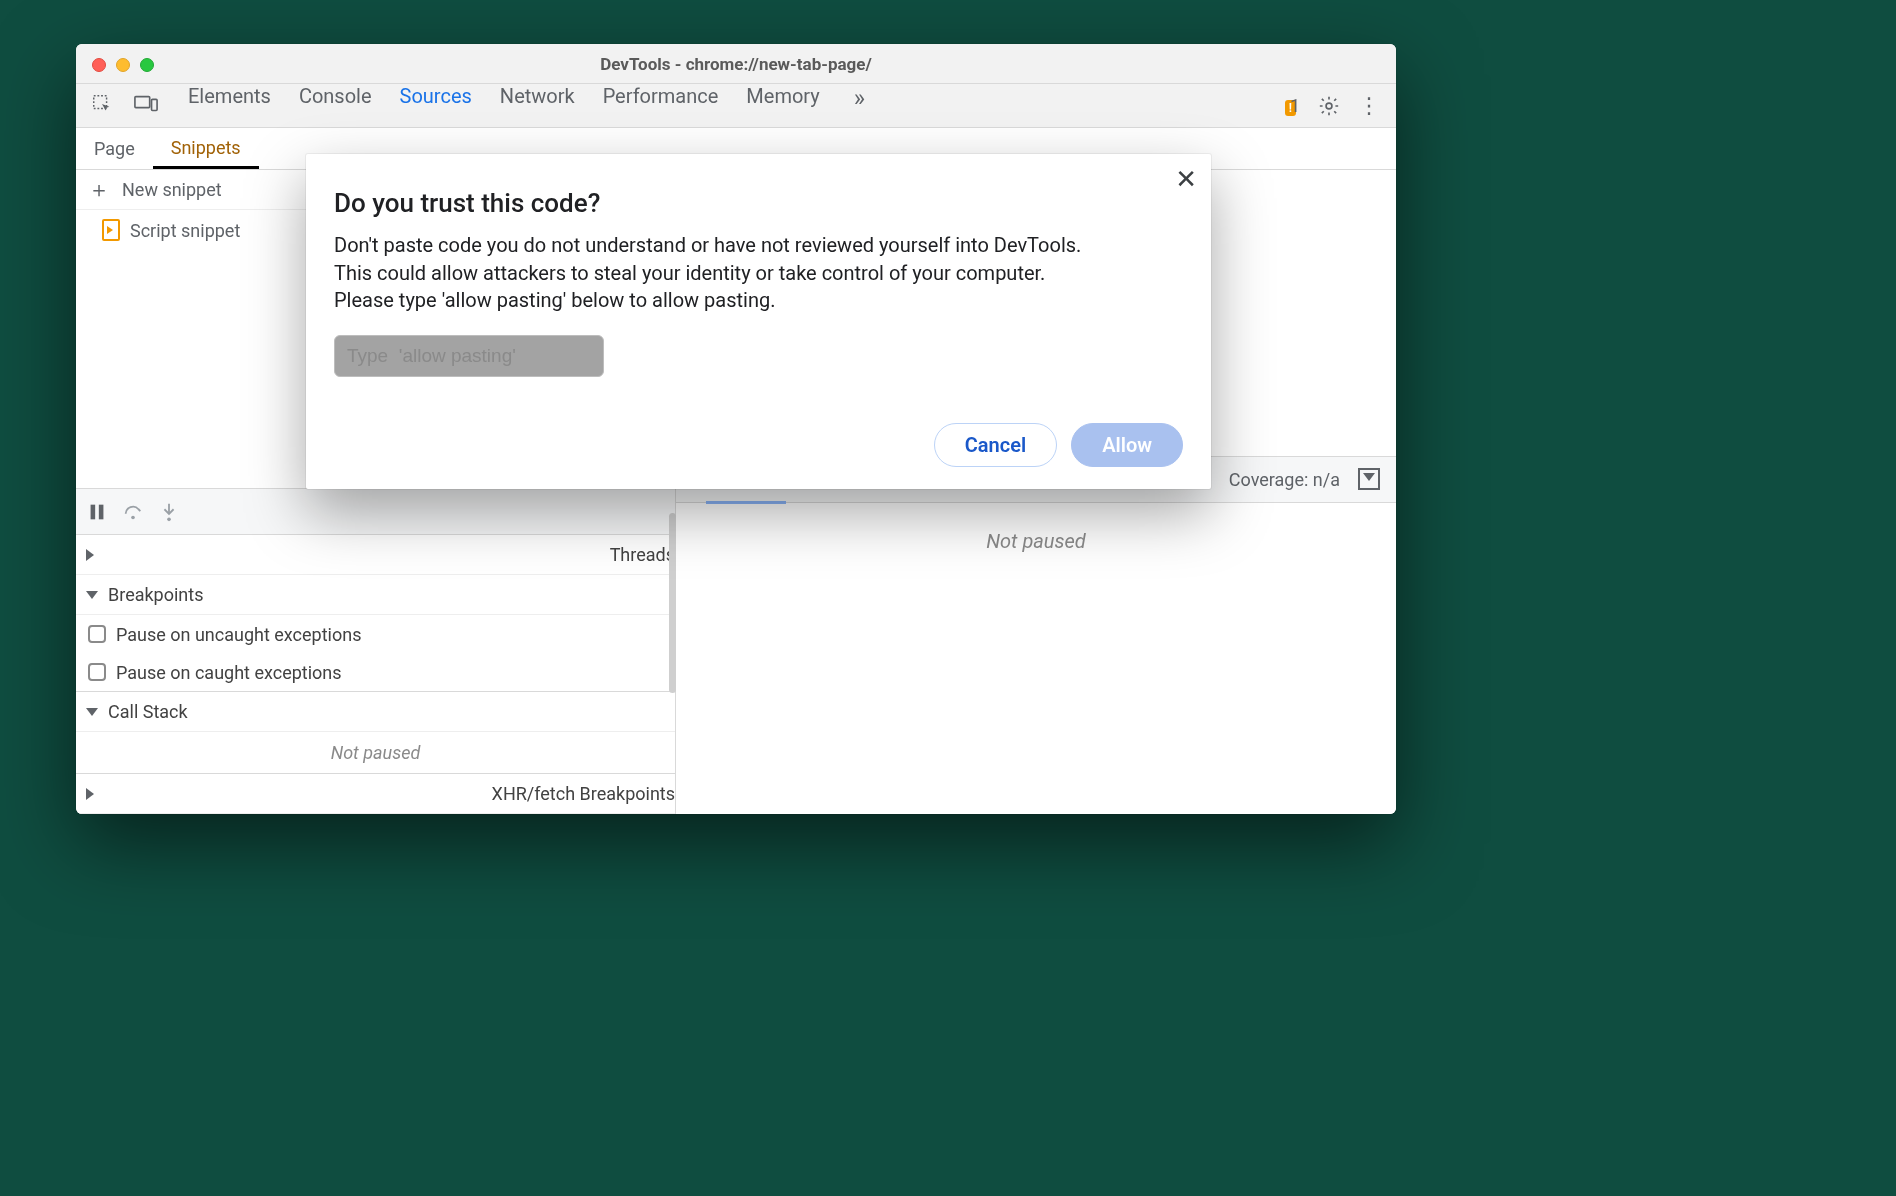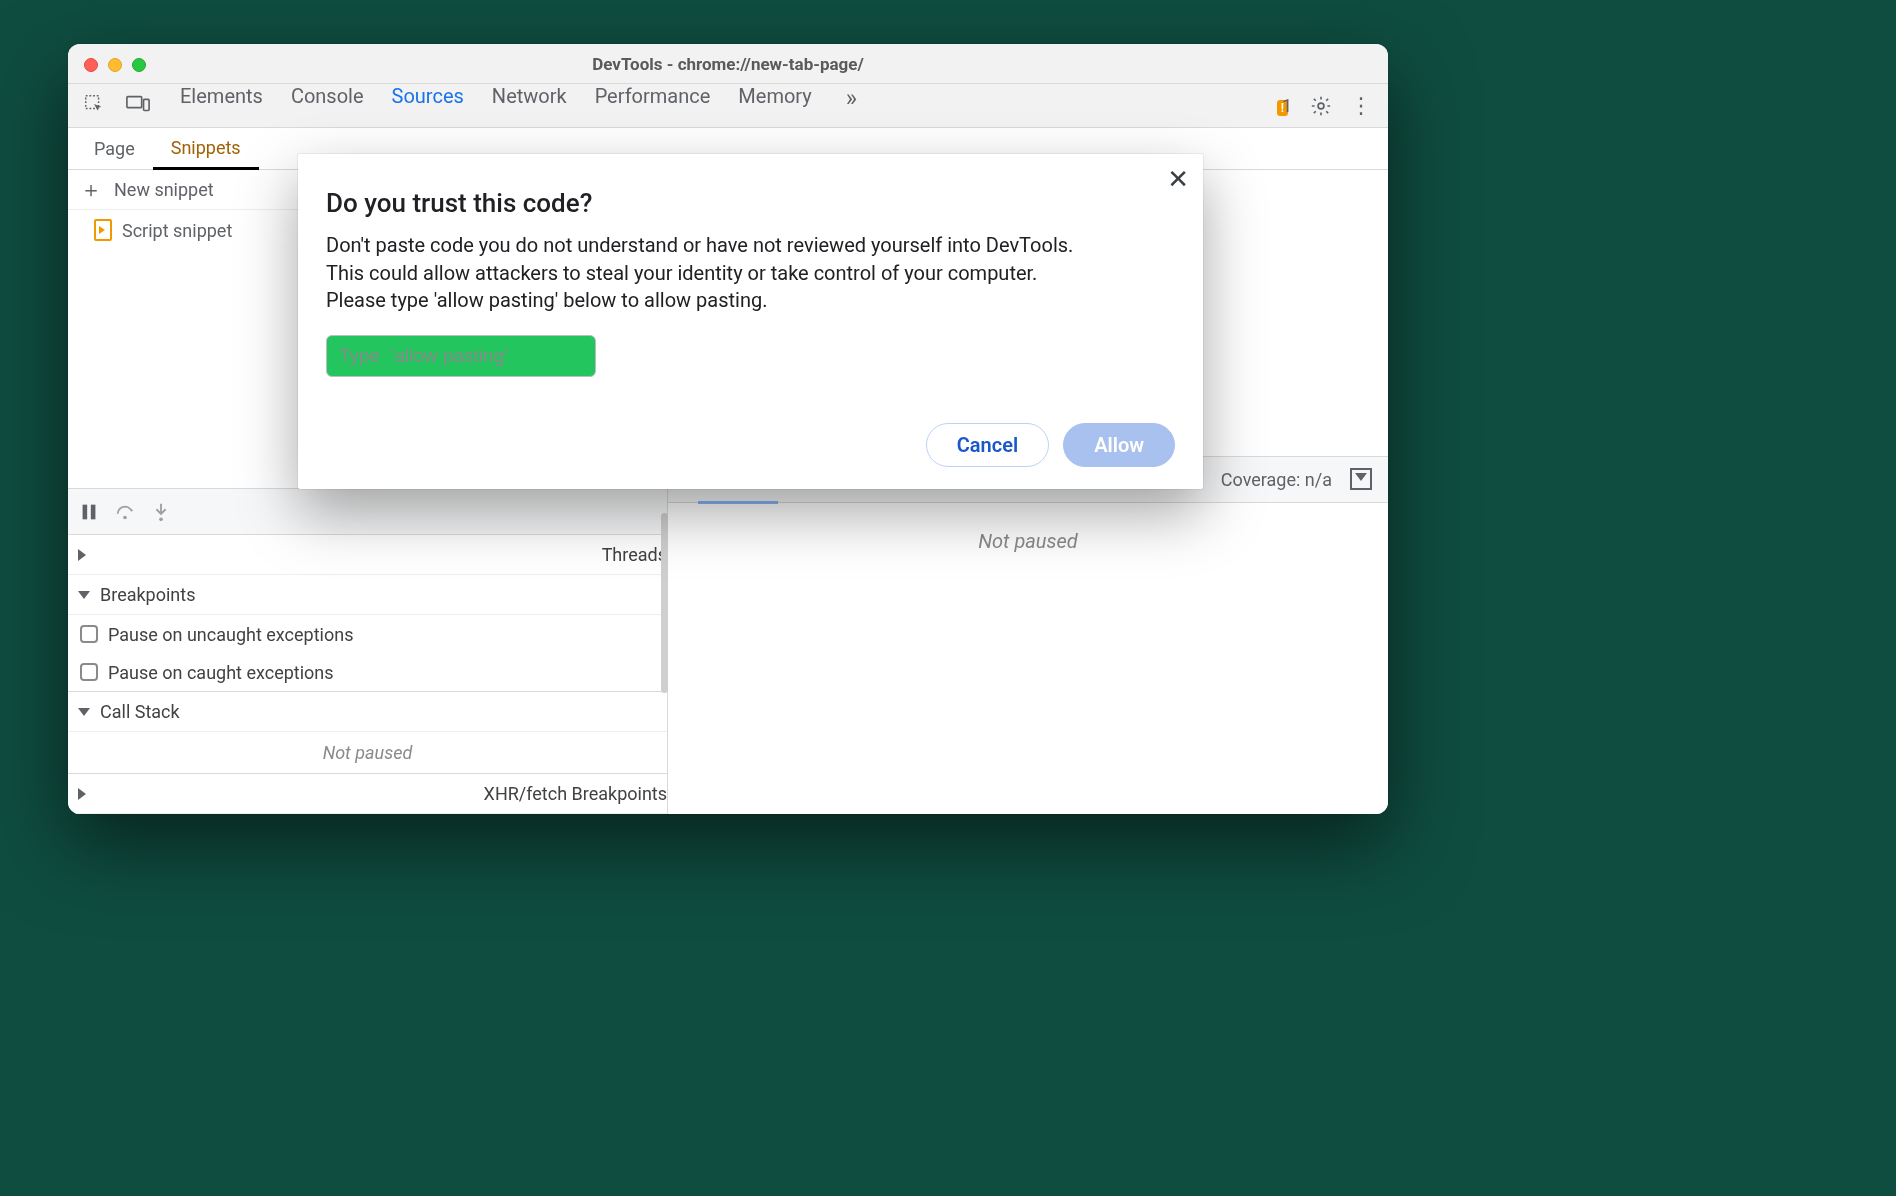--- a/index.html
+++ b/index.html
@@ -3,22 +3,22 @@
 <meta charset="utf-8">
 <style>
   * { box-sizing: border-box; }
   html, body {
     margin: 0; padding: 0; width: 1896px; height: 1196px;
     font-family: -apple-system, BlinkMacSystemFont, "Segoe UI", Roboto, Helvetica, Arial, sans-serif;
     background: #0f4d40;
     overflow: hidden;
   }
   .wrap {
-    position: absolute; left: 68px; top: 44px; width: 1320px; height: 770px;
-    border-radius: 12px;
+    position: absolute; left: 76px; top: 44px; width: 1320px; height: 770px;
+    border-radius: 6px;
     box-shadow: 0 30px 80px rgba(0,0,0,0.55), 0 0 0 1px rgba(0,0,0,0.05);
     background: #f6f6f6;
     overflow: hidden;
   }
   
   .titlebar {
     height: 40px; background: #f2f2f2; border-bottom: 1px solid #d9d9d9;
     display: flex; align-items: center; position: relative;
   }
   .traffic { position: absolute; left: 16px; top: 14px; display: flex; gap: 10px; }
@@ -36,21 +36,21 @@
   .toolbtn { width: 40px; height: 40px; display:flex; align-items:center; justify-content:center; color:#5f6368; }
   .tabs { display:flex; gap: 28px; margin-left: 18px; font-size: 20px;}
   .tab { color:#5f6368;}
   .tab.active { color:#1a73e8;}
   .chev { margin-left: 6px; color:#5f6368; font-size:24px;}
   .tabs-right { margin-left:auto; display:flex; align-items:center; gap:18px; padding-right:10px;}
   .badge { background:#f29900; color:#fff; border-radius:3px; font-size:12px; padding:1px 4px; font-weight:600;}
   .badge-count { font-size:18px; color:#5f6368; margin-left:-10px;}
   .gear, .kebab { color:#5f6368; font-size:22px;}
   
-  .sub-bar { height: 42px; display:flex; align-items:center; font-size:18px; border-bottom:1px solid #d9d9d9; background:#fff;padding-left:8px; }
+  .sub-bar { height: 42px; display:flex; align-items:flex-start; font-size:18px; border-bottom:1px solid #d9d9d9; background:#fff; }
   .sub-tab { padding: 0 18px; color:#5f6368; height:100%; display:flex; align-items:center; }
   .sub-tab.active { color:#a16207; border-bottom: 3px solid #000000; margin-bottom:-1px;}
   
   .body { display:flex; height:calc(100% - 40px - 44px - 42px); background:#fff; }
   .left { width:600px; border-right:1px solid #d9d9d9; display:flex; flex-direction:column; }
   .right { flex:1; display:flex; flex-direction:column;}
   
   .snip-hdr { display:flex; align-items:center; gap:12px; height:40px; padding:0 12px; color:#5f6368; font-size:18px; border-bottom:1px solid #eee;}
   .plus { font-size:22px; font-weight:300; }
   .snip-row { display:flex; align-items:center; gap:10px; height:40px; padding-left:26px; color:#5f6368; font-size:18px;}
@@ -78,21 +78,21 @@
   .right-scroll { position:absolute; left:-7px; top:10px; width:7px; height:180px; background:#cfcfcf; border-radius:4px;}
   
   .modal {
     position:absolute; left:230px; top:110px; width:905px; background:#fff;
     border-radius:2px; box-shadow: 0 24px 60px rgba(0,0,0,0.35), 0 0 0 1px rgba(0,0,0,0.05);
     padding:24px 28px 22px 28px;
   }
   .modal-close { position:absolute; right:14px; top:10px; font-size:26px; color:#3c4043; cursor:pointer;}
   .modal-title { font-size:26px; color:#202124; font-weight:500; margin:10px 0 14px 0;}
   .modal-body { font-size:20px; color:#202124; line-height:1.38; max-width:760px; }
-  .modal-input { margin-top:20px; width:270px; height:42px; border:1px solid #bdbdbd; border-radius:6px; padding:0 12px; font-size:19px; color:#202124; background:#22c55e;}
+  .modal-input { margin-top:20px; width:270px; height:42px; border:1px solid #bdbdbd; border-radius:6px; padding:0 12px; font-size:19px; color:#202124; background:#a3a3a3;}
   .modal-input::placeholder { color:#8a8a8a;}
   .modal-actions { display:flex; justify-content:flex-end; gap:14px; margin-top:46px;}
   .btn { height:44px; border-radius:22px; font-size:20px; font-weight:600; padding:14px 30px; display:inline-flex; align-items:center; justify-content:center; cursor:pointer;}
   .btn.cancel { background:#fff; border:1.5px solid #bcd3f7; color:#1a58c9;}
   .btn.allow { background:#a9c1ef; border:1.5px solid #a9c1ef; color:#fff;}
   
   svg { display:block;}
 </style>
 </head>
 <body>

